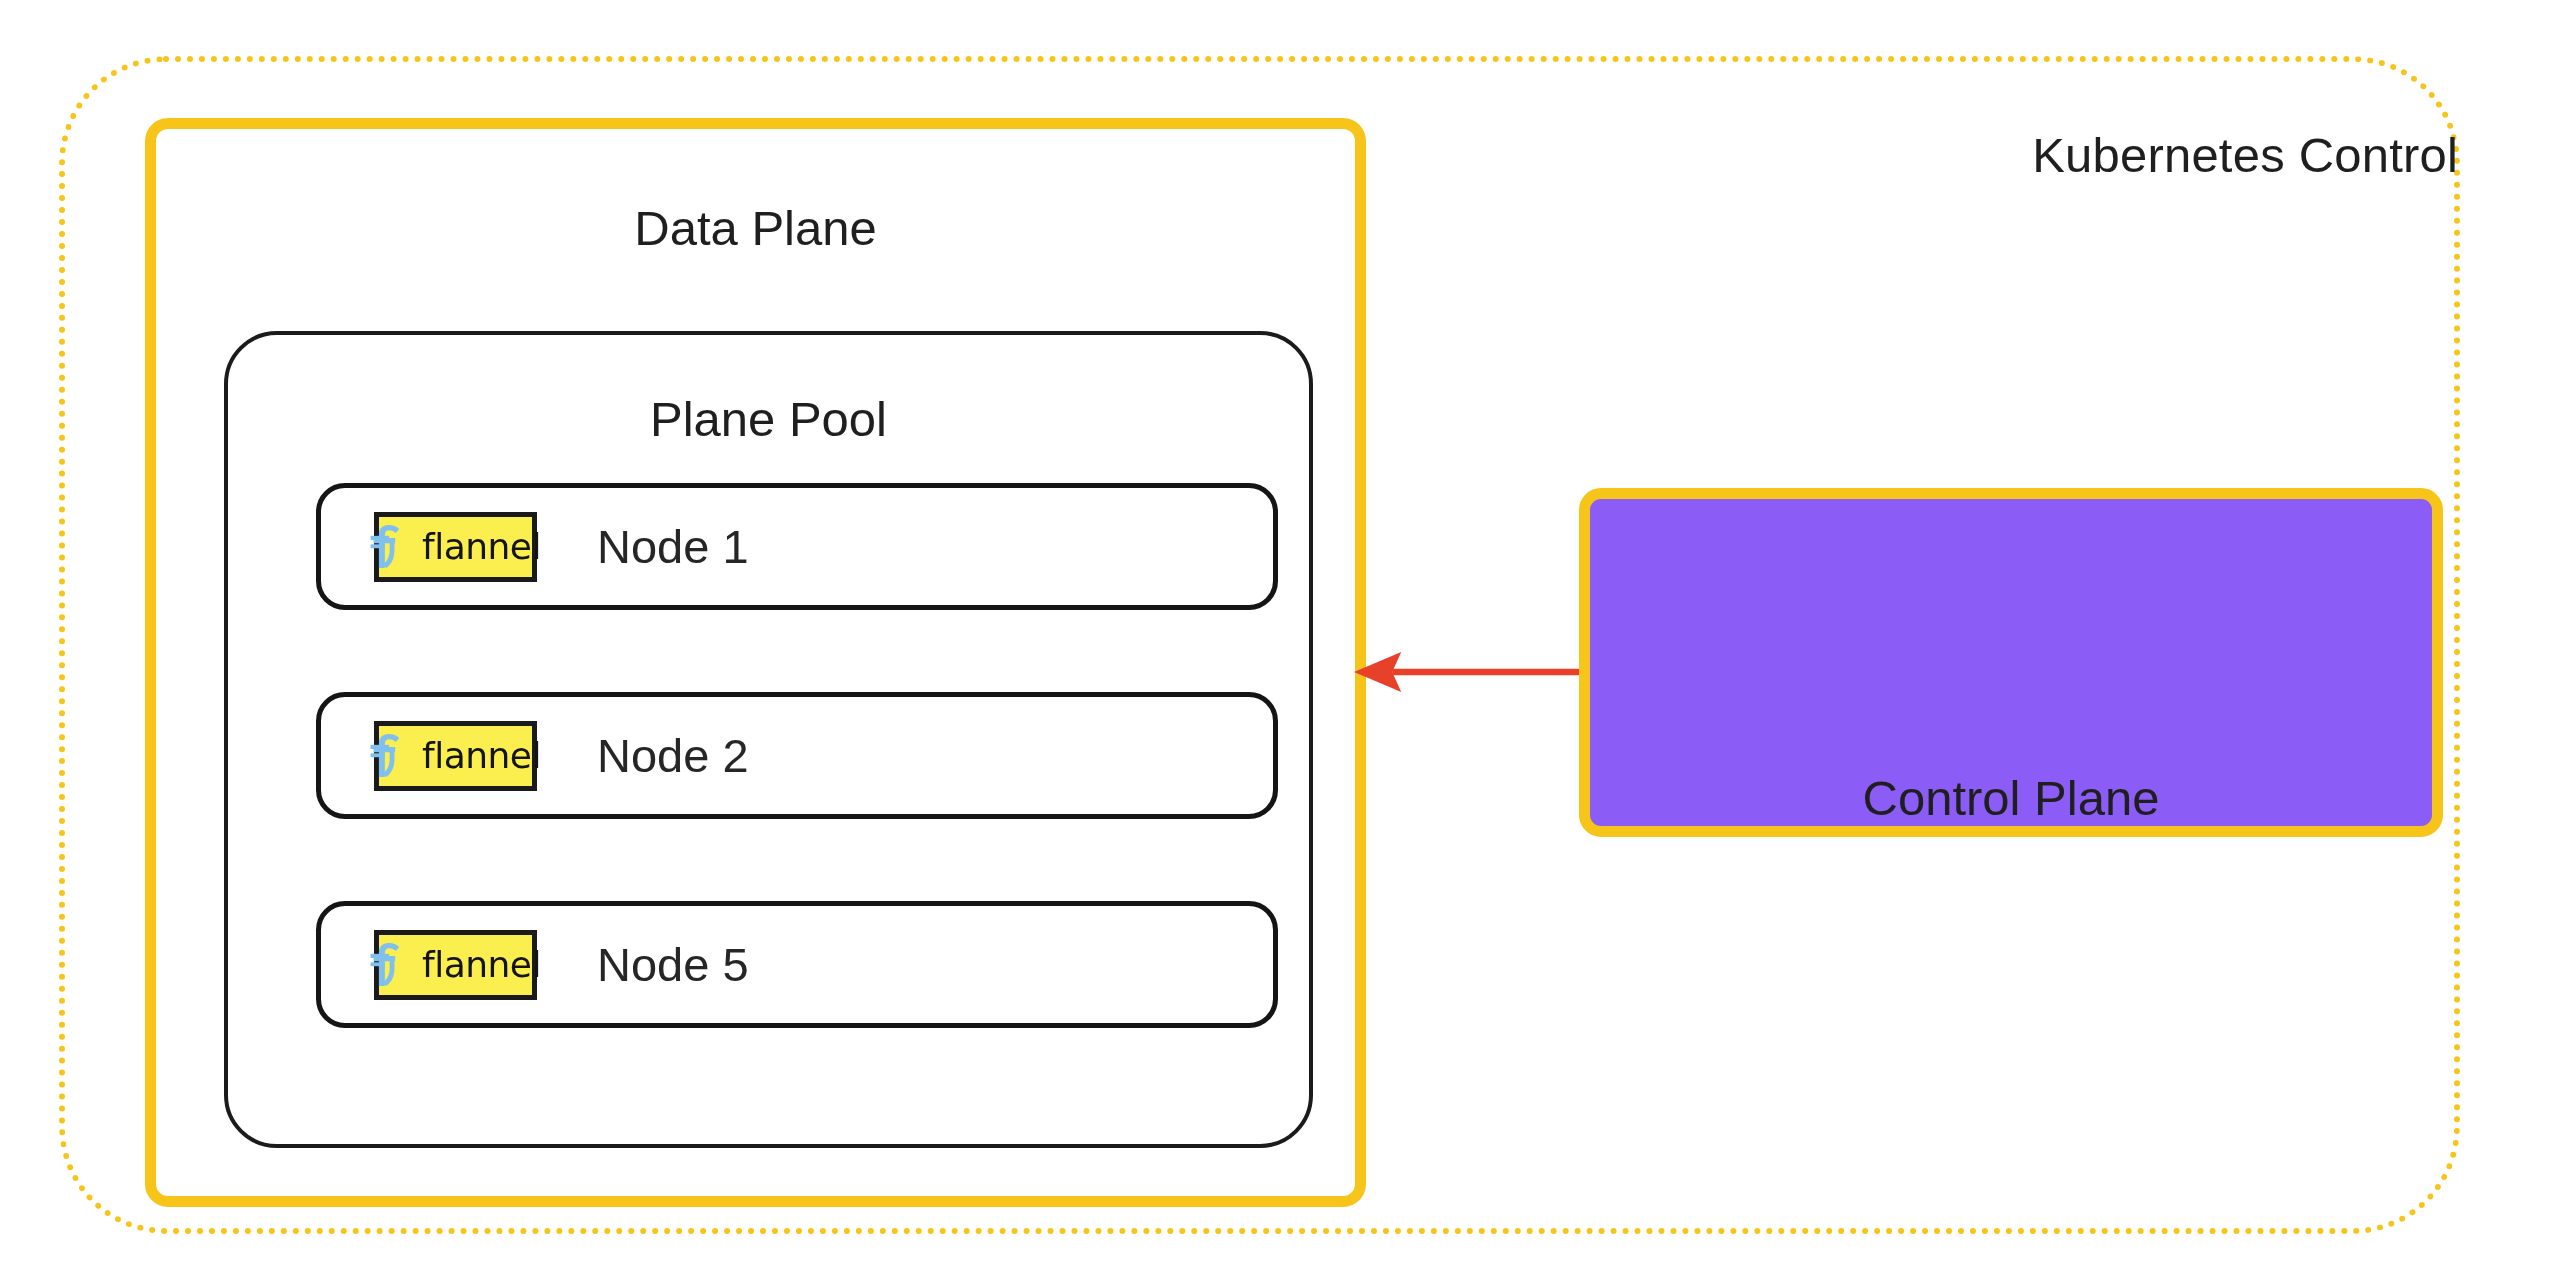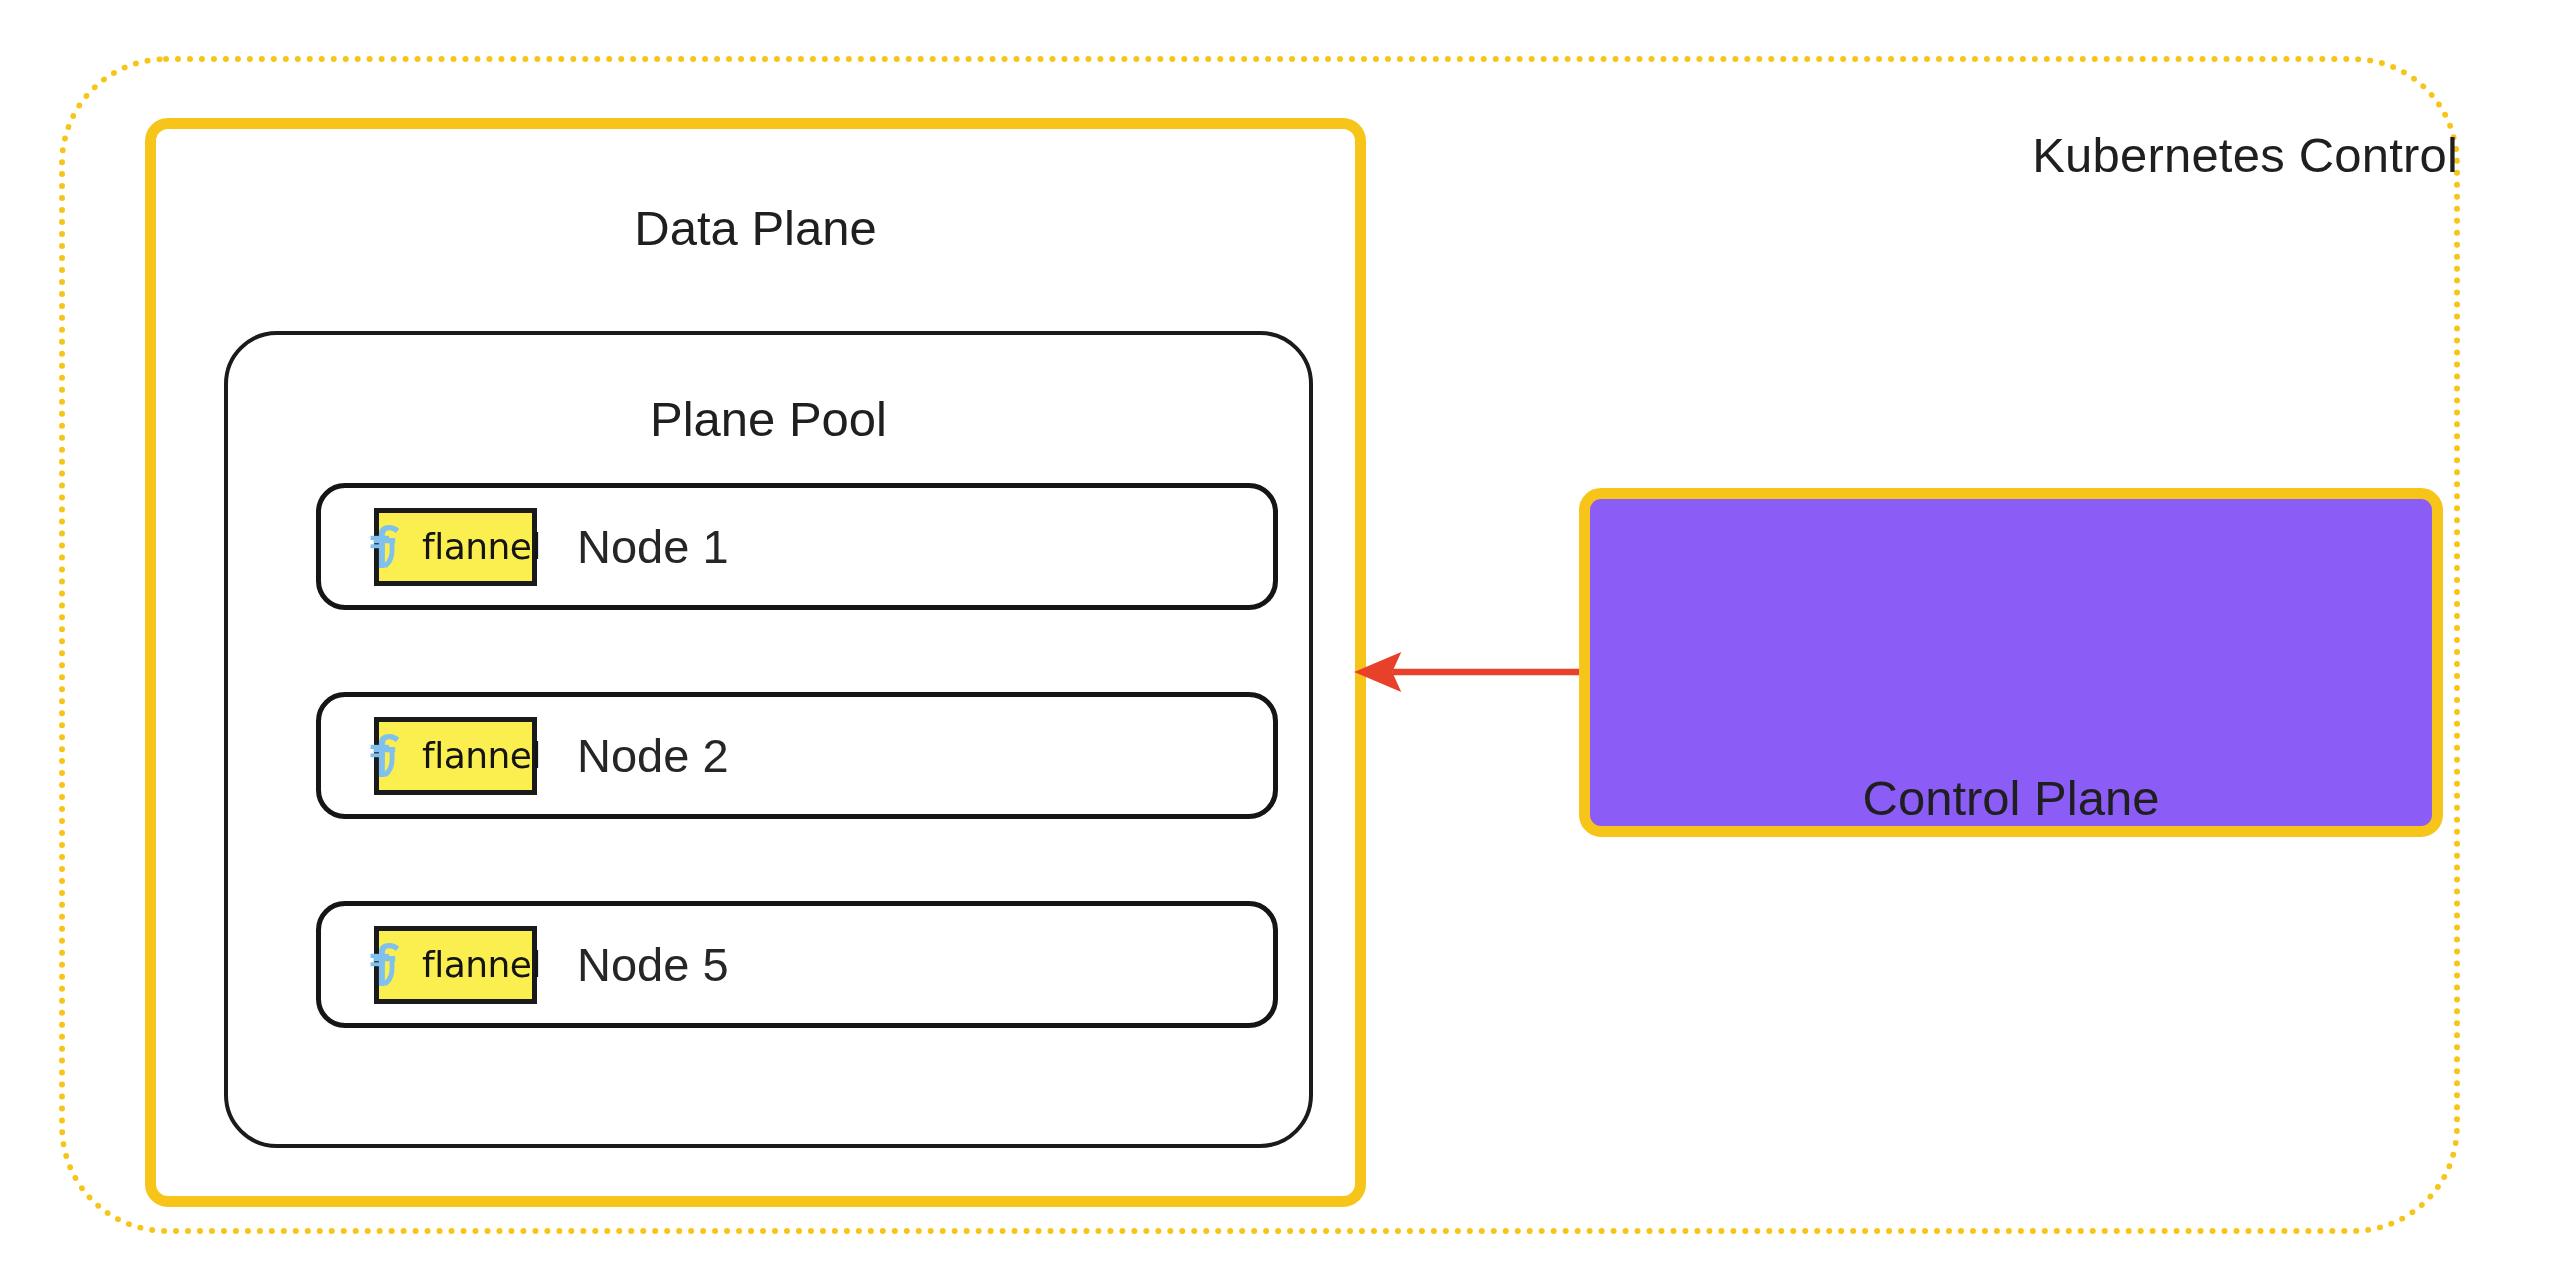--- a/index.html
+++ b/index.html
@@ -103,21 +103,21 @@
     align-items: center;
     margin-bottom: 82px;
   }
   .node-row:last-child { margin-bottom: 0; }
 
   
   .flannel-badge {
     box-sizing: border-box;
     margin-left: 53px;
     width: 163px;
-    height: 78px;
+    height: 70px;
     background: #FAEF4F;
     border: 5.4px solid #1a1a1a;
     display: flex;
     align-items: center;
     justify-content: center;
     gap: 21px;
     flex: none;
   }
   .flannel-mark {
     width: 31px;
@@ -127,21 +127,21 @@
   }
   .flannel-word {
     font-size: 36px;
     color: #141414;
     line-height: 1;
     letter-spacing: -0.5px;
     font-family: "DejaVu Sans", sans-serif;
   }
 
   .node-label {
-    margin-left: 40px;
+    margin-left: 60px;
     font-size: 47px;
     color: #262626;
     white-space: nowrap;
   }
 
   
   .control-plane {
     position: absolute;
     left: 1579px;
     top: 488px;

